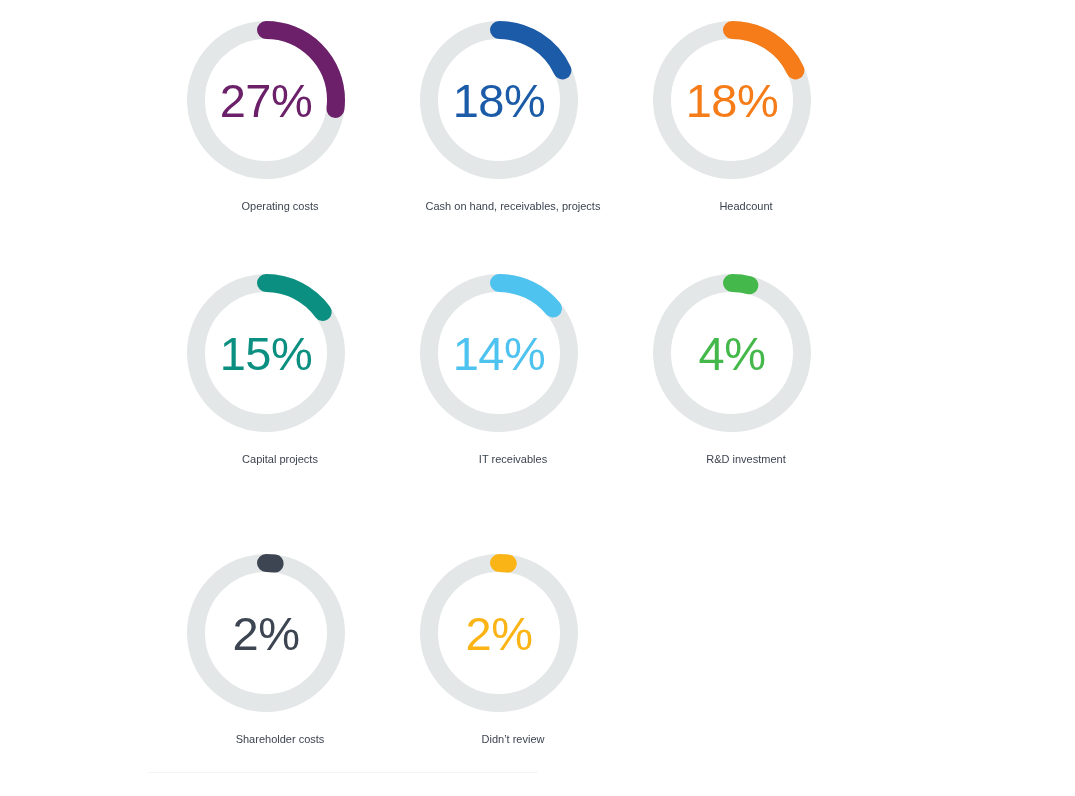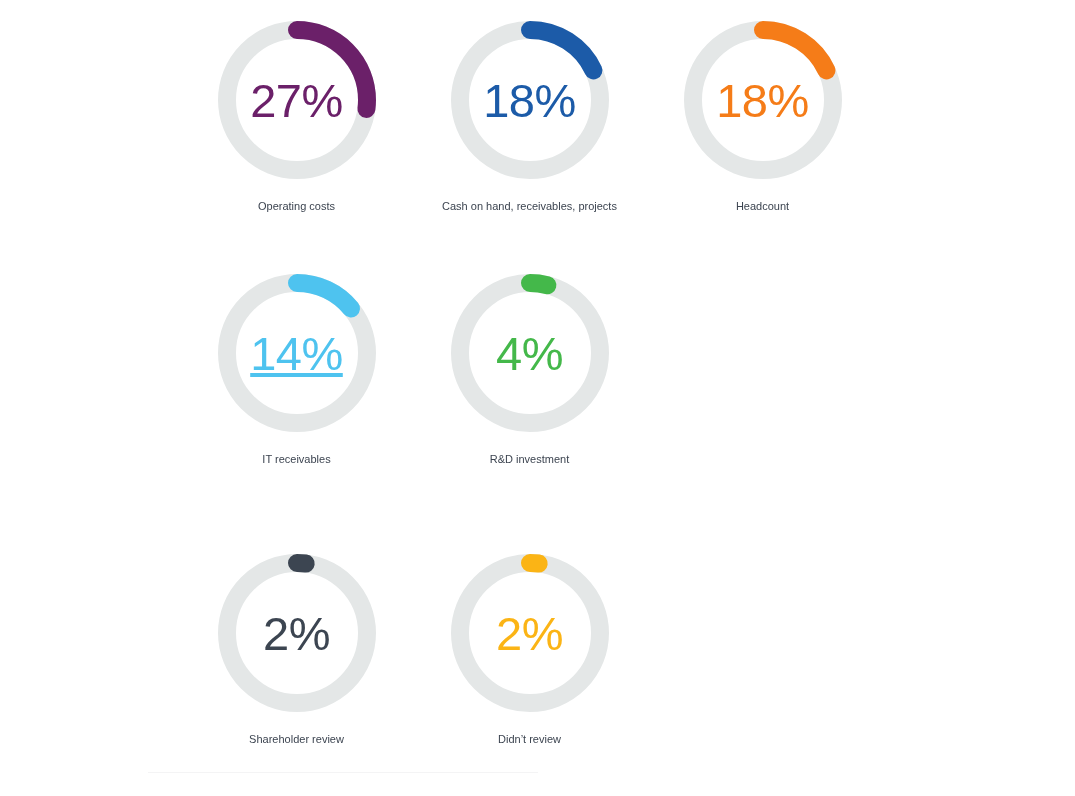--- a/index.html
+++ b/index.html
@@ -33,21 +33,20 @@
   }
 
   .gauge-row.row-1 { position: absolute; left: 180px; top: 14px; }
   .gauge-row.row-2 { position: absolute; left: 180px; top: 267px; }
   .gauge-row.row-3 { position: absolute; left: 180px; top: 547px; }
 
   .gauge-cell {
     width: 233px;
     display: flex;
     flex-direction: column;
-    align-items: center;
   }
 
   .gauge-figure {
     position: relative;
     width: 172px;
     height: 172px;
   }
 
   .gauge-figure svg {
     display: block;
@@ -129,28 +128,38 @@
         </svg>
         <div class="gauge-value" style="color: rgb(245, 124, 24);">18%</div>
       </div>
       <div class="gauge-label">Headcount</div>
     </div>
 
   </div>
 
   <div class="gauge-row row-2">
 
+    <div class="gauge-cell">
+      <div class="gauge-figure">
+        <svg viewBox="0 0 172 172">
+          <circle cx="86" cy="86" r="70" fill="none" stroke="#e4e7e7" stroke-width="18"></circle>
+          <circle class="arc" cx="86" cy="86" r="70" fill="none" stroke="#0b8f80" stroke-width="18" stroke-linecap="round" stroke-dasharray="65.97344572538564 439.822971502571"></circle>
+        </svg>
+        <div class="gauge-value" style="color: rgb(11, 143, 128);">15%</div>
+      </div>
+      <div class="gauge-label">Capital projects</div>
+    </div>
 
     <div class="gauge-cell">
       <div class="gauge-figure">
         <svg viewBox="0 0 172 172">
           <circle cx="86" cy="86" r="70" fill="none" stroke="#e4e7e7" stroke-width="18"></circle>
           <circle class="arc" cx="86" cy="86" r="70" fill="none" stroke="#4ec3ef" stroke-width="18" stroke-linecap="round" stroke-dasharray="61.57521601035995 439.822971502571"></circle>
         </svg>
-        <div class="gauge-value" style="color: rgb(78, 195, 239); text-decoration: underline;">14%</div>
+        <div class="gauge-value" style="color: rgb(78, 195, 239);">14%</div>
       </div>
       <div class="gauge-label">IT receivables</div>
     </div>
 
     <div class="gauge-cell">
       <div class="gauge-figure">
         <svg viewBox="0 0 172 172">
           <circle cx="86" cy="86" r="70" fill="none" stroke="#e4e7e7" stroke-width="18"></circle>
           <circle class="arc" cx="86" cy="86" r="70" fill="none" stroke="#44b84a" stroke-width="18" stroke-linecap="round" stroke-dasharray="17.59291886010284 439.822971502571"></circle>
         </svg>
@@ -164,21 +173,21 @@
   <div class="gauge-row row-3">
 
     <div class="gauge-cell">
       <div class="gauge-figure">
         <svg viewBox="0 0 172 172">
           <circle cx="86" cy="86" r="70" fill="none" stroke="#e4e7e7" stroke-width="18"></circle>
           <circle class="arc" cx="86" cy="86" r="70" fill="none" stroke="#3c4551" stroke-width="18" stroke-linecap="round" stroke-dasharray="8.79645943005142 439.822971502571"></circle>
         </svg>
         <div class="gauge-value" style="color: rgb(60, 69, 81);">2%</div>
       </div>
-      <div class="gauge-label">Shareholder review</div>
+      <div class="gauge-label">Shareholder costs</div>
     </div>
 
     <div class="gauge-cell">
       <div class="gauge-figure">
         <svg viewBox="0 0 172 172">
           <circle cx="86" cy="86" r="70" fill="none" stroke="#e4e7e7" stroke-width="18"></circle>
           <circle class="arc" cx="86" cy="86" r="70" fill="none" stroke="#fbb415" stroke-width="18" stroke-linecap="round" stroke-dasharray="8.79645943005142 439.822971502571"></circle>
         </svg>
         <div class="gauge-value" style="color: rgb(251, 180, 21);">2%</div>
       </div>

